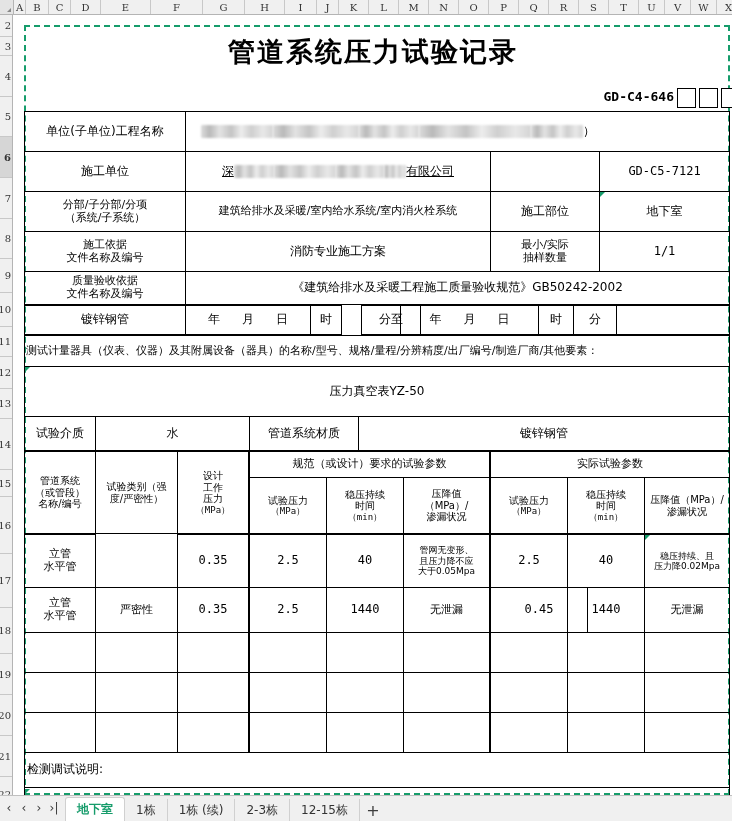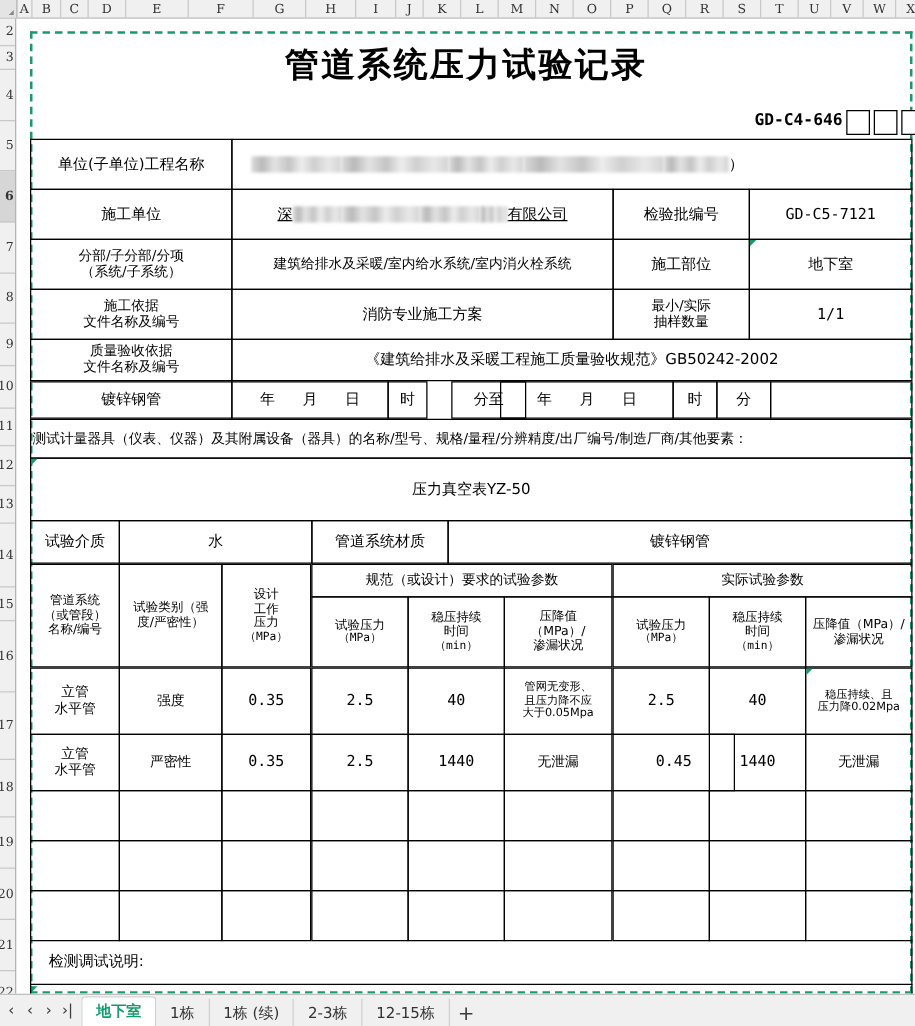--- a/index.html
+++ b/index.html
@@ -207,21 +207,20 @@
       <span style="visibility:hidden">工</span><span class="redact" style="width:72px"></span><span class="redact" style="width:86px"></span><span class="redact" style="width:60px"></span><span class="redact" style="width:112px"></span><span class="redact" style="width:52px"></span>）
     </span>
   </div>
 
   <div class="cell bd cn f12" style="left:10px;top:136px;width:162px;height:41px;">施工单位</div>
   <div class="cell bd" style="left:171px;top:136px;width:306px;height:41px;">
     <span class="cn f12" style="white-space:nowrap;text-decoration:underline;">
       <span style="display:inline">深</span><span class="redact" style="width:40px"></span><span class="redact" style="width:62px"></span><span class="redact" style="width:48px"></span><span class="redact" style="width:22px"></span><span style="display:inline">有限公司</span>
     </span>
   </div>
-  <div class="cell bd cn f12" style="left:476px;top:136px;width:110px;height:41px;">检验批编号</div>
   <div class="cell bd num f12" style="left:585px;top:136px;width:131px;height:41px;">GD-C5-7121</div>
 
   <div class="cell bd" style="left:10px;top:176px;width:162px;height:41px;flex-direction:column;">
     <div class="cn f11">分部/子分部/分项</div>
     <div class="cn f11">（系统/子系统）</div>
   </div>
   <div class="cell bd cn f11" style="left:171px;top:176px;width:306px;height:41px;">建筑给排水及采暖/室内给水系统/室内消火栓系统</div>
   <div class="cell bd cn f12" style="left:476px;top:176px;width:110px;height:41px;">施工部位</div>
   <div class="cell bd cn f12" style="left:585px;top:176px;width:131px;height:41px;">地下室</div>
   <div class="cmark" style="left:586px;top:177px;"></div>
@@ -322,21 +321,20 @@
   </div>
   <div class="cell bd" style="left:630px;top:462px;width:86px;height:57px;flex-direction:column;">
     <div class="cn f10">压降值（MPa）/</div>
     <div class="cn f10">渗漏状况</div>
   </div>
 
   <div class="cell bd" style="left:10px;top:519px;width:72px;height:54px;flex-direction:column;">
     <div class="cn f11">立管</div>
     <div class="cn f11">水平管</div>
   </div>
-  <div class="cell bd cn f11" style="left:81px;top:519px;width:83px;height:54px;">强度</div>
   <div class="cell bd num f12" style="left:163px;top:519px;width:72px;height:54px;">0.35</div>
   <div class="cell bd num f12" style="left:235px;top:519px;width:78px;height:54px;">2.5</div>
   <div class="cell bd num f12" style="left:312px;top:519px;width:78px;height:54px;">40</div>
   <div class="cell bd" style="left:389px;top:519px;width:87px;height:54px;flex-direction:column;">
     <div class="cn f9">管网无变形、</div>
     <div class="cn f9">且压力降不应</div>
     <div class="cn f9">大于0.05Mpa</div>
   </div>
   <div class="cell bd num f12" style="left:476px;top:519px;width:78px;height:54px;">2.5</div>
   <div class="cell bd num f12" style="left:553px;top:519px;width:78px;height:54px;">40</div>
@@ -382,21 +380,21 @@
   <div class="cell bd" style="left:10px;top:697px;width:72px;height:41px;"></div>
   <div class="cell bd" style="left:81px;top:697px;width:83px;height:41px;"></div>
   <div class="cell bd" style="left:163px;top:697px;width:72px;height:41px;"></div>
   <div class="cell bd" style="left:235px;top:697px;width:78px;height:41px;"></div>
   <div class="cell bd" style="left:312px;top:697px;width:78px;height:41px;"></div>
   <div class="cell bd" style="left:389px;top:697px;width:87px;height:41px;"></div>
   <div class="cell bd" style="left:476px;top:697px;width:78px;height:41px;"></div>
   <div class="cell bd" style="left:553px;top:697px;width:78px;height:41px;"></div>
   <div class="cell bd" style="left:630px;top:697px;width:86px;height:41px;"></div>
 
-  <div class="cell bdl bdr bdb leftal cn f12" style="left:10px;top:737px;width:706px;height:36px;padding-left:14px;">检测调试说明:</div>
+  <div class="cell bdl bdr bdb leftal cn f12" style="left:10px;top:737px;width:706px;height:36px;padding-left:2px;">检测调试说明:</div>
   <div class="cmark" style="left:11px;top:774px;"></div>
   <div class="cell bdl bdr leftal cn f11" style="left:10px;top:773px;width:706px;height:30px;padding-left:34px;align-items:flex-end;">管道系统在试验压力下观测10min，压力降不应大于0.05Mpa，然后降到工作压力进行检查，不渗不漏；同时检查各法</div>
 </div>
 
 <div id="tabbar">
   <div id="navbtns">
     <span>‹</span>
     <span>‹</span>
     <span>›</span>
     <span>›|</span>

